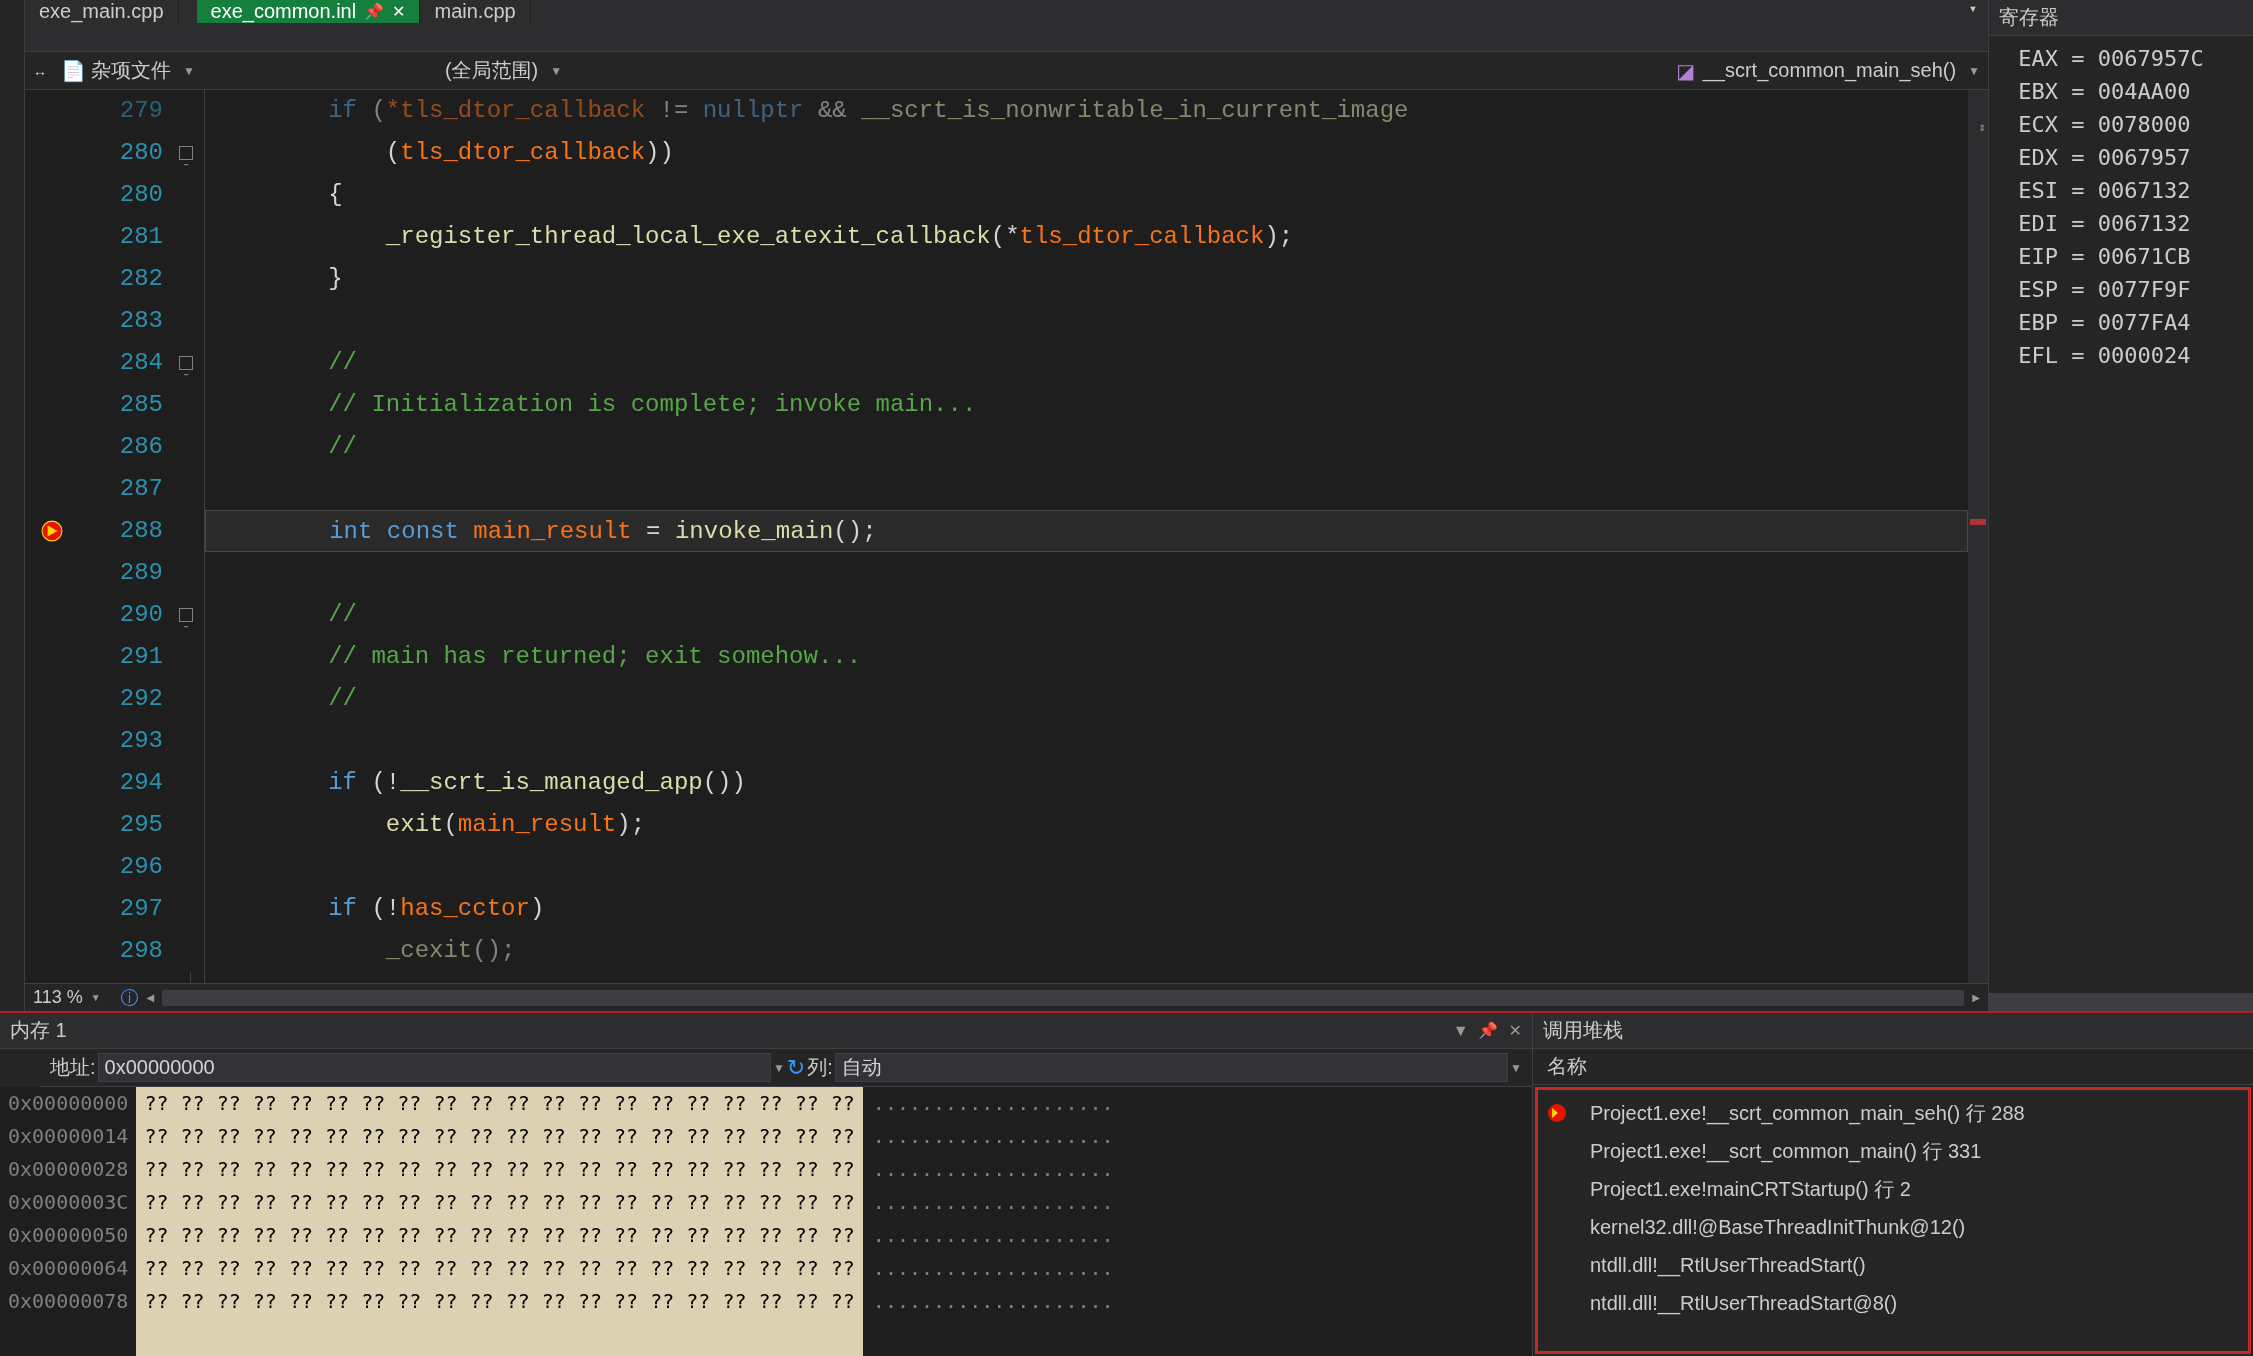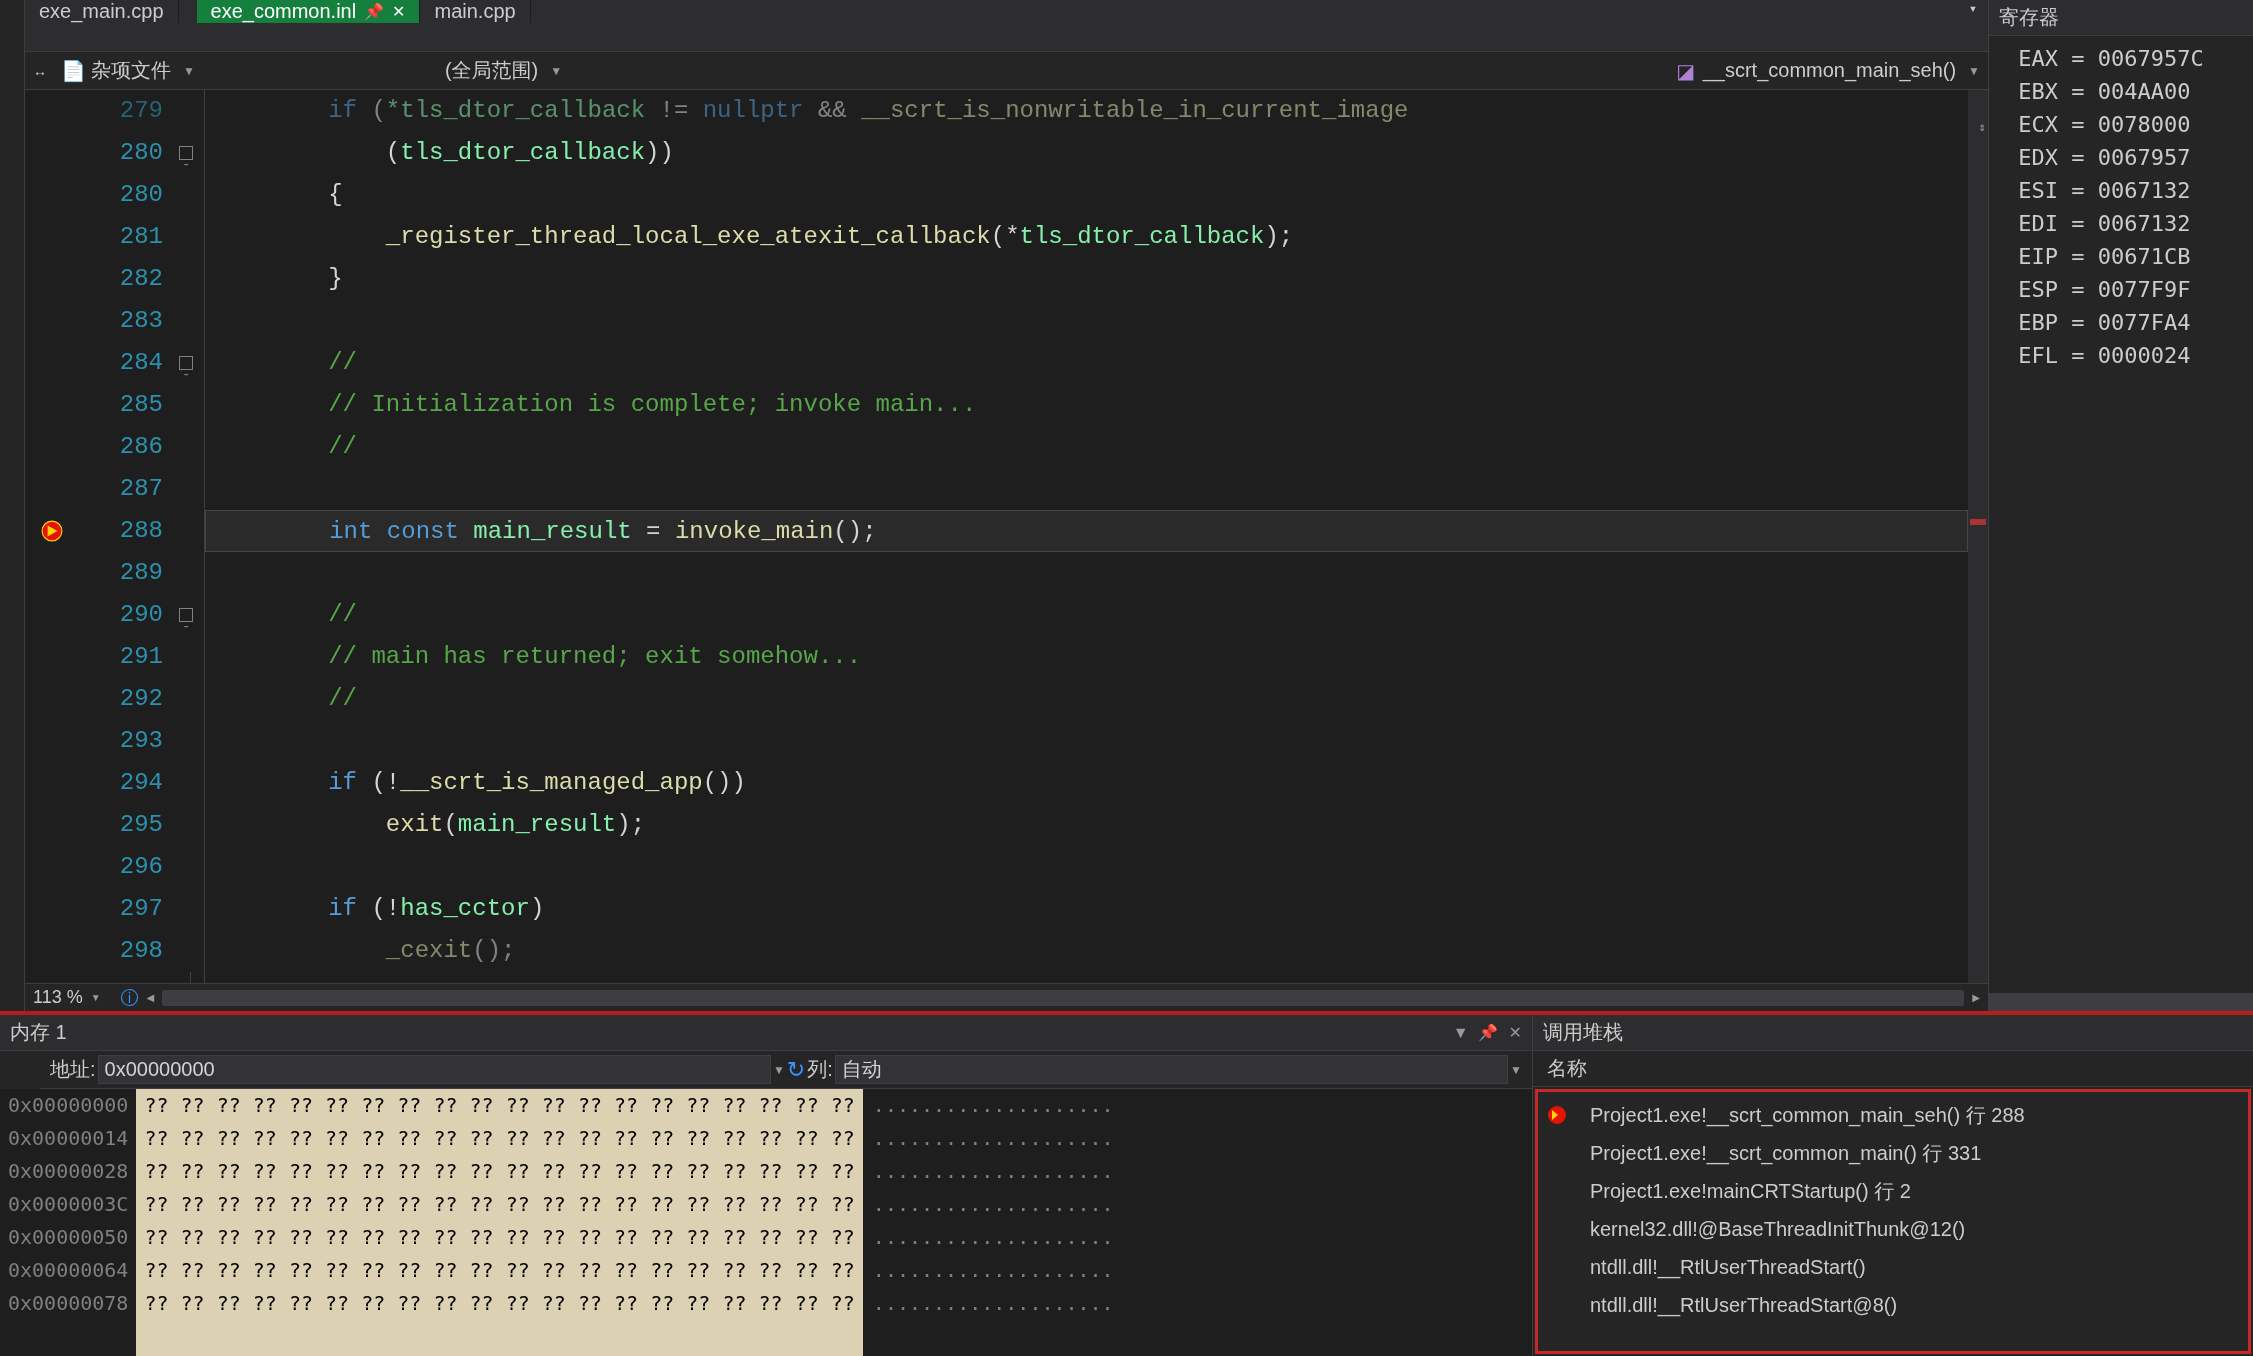--- a/index.html
+++ b/index.html
@@ -188,21 +188,21 @@
   .code-line { height: 42px; }
   .code-line.current {
     background: #2a2a2a;
     border: 1px solid #464646;
     margin-left: -8px;
     padding-left: 8px;
   }
   .tok-kw { color: #569cd6; }
   .tok-com { color: #57a64a; }
   .tok-fn { color: #dcdcaa; }
-  .tok-id { color: #86efac; text-align: center; }
+  .tok-id { color: #f97316; text-align: center; }
   .tok-brace { color:#d4d4d4; }
   .vscroll {
     width: 20px;
     background: #2d2d30;
     position: relative;
   }
   .vscroll .track-marker {
     position:absolute;
     left:2px; width:16px; height:6px;
     background:#a33;
@@ -222,21 +222,21 @@
     font-size: 18px;
     color: #cccccc;
   }
   .zoom-bar .hscroll { flex:1; height:16px; background:#3e3e42; border-radius:2px; }
   .zoom-bar .caret{font-size:10px;color:#999;}
 
   
   .bottom-area {
     display: flex;
     height: 345px;
-    border-top: 4px solid #b91c1c;
+    border-top: 2px solid #b91c1c;
   }
   .memory-panel {
     flex: 1;
     display: flex;
     flex-direction: column;
     background: #252526;
     border-right: 1px solid #3e3e42;
   }
   .panel-header {
     background: #2d2d30;

